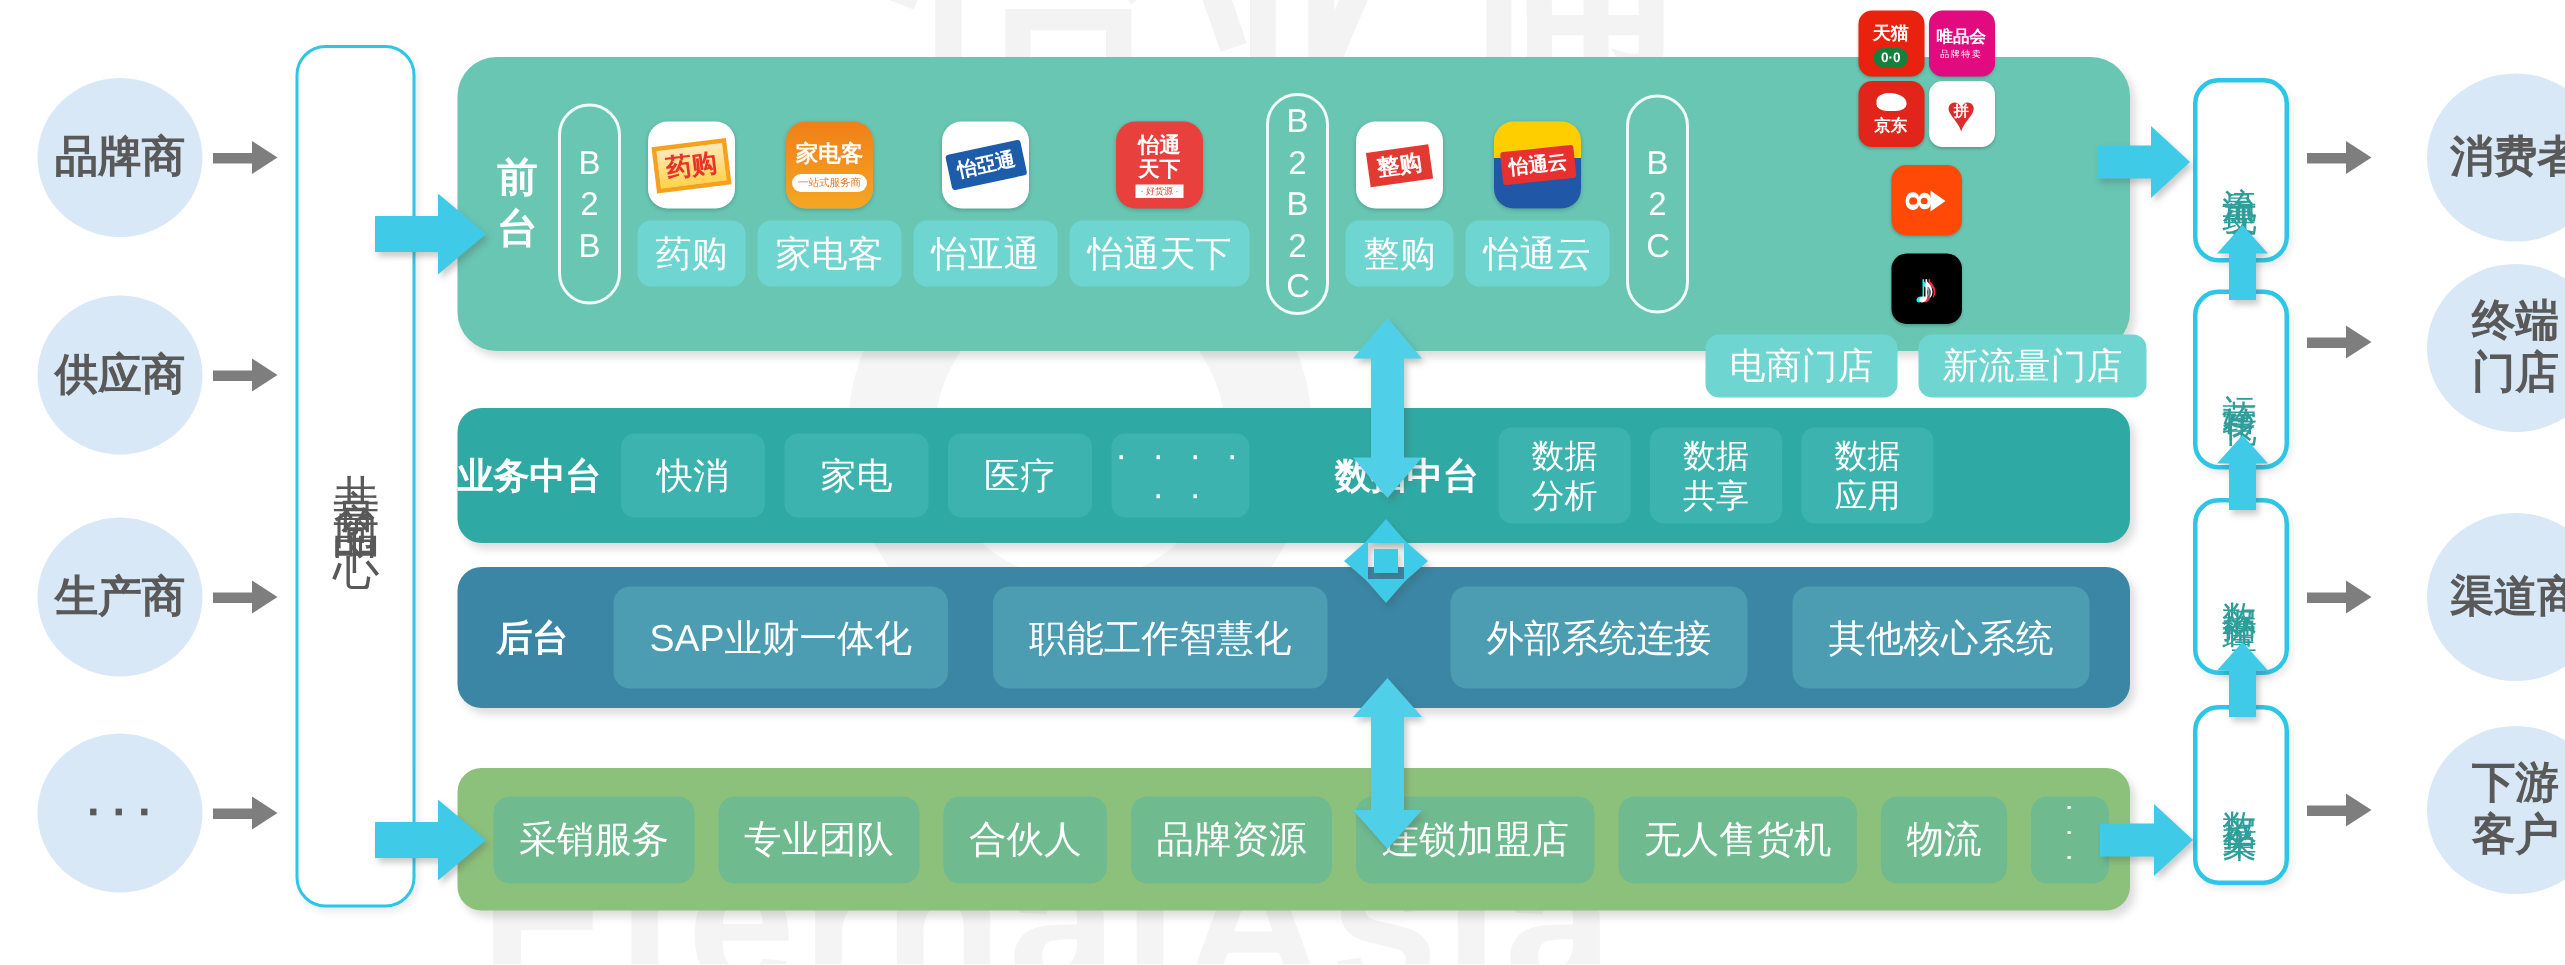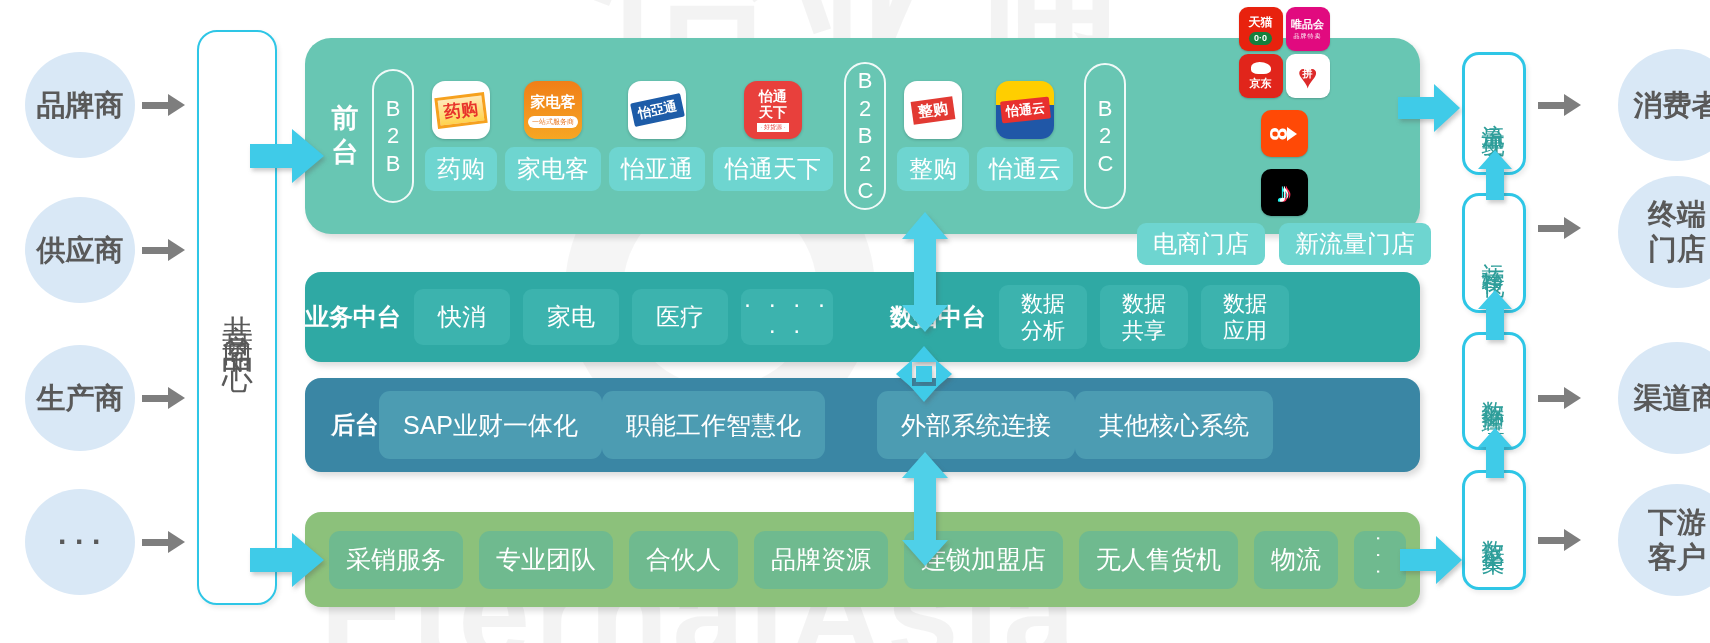--- a/index.html
+++ b/index.html
@@ -108,21 +108,21 @@
   .b2c-chips .chip { height:42px; background:#6ED5D0; font-size:24px; padding:0 16px; }
 
   
   .biz { top:272px; height:90px; background:#2FA9A4; gap:13px; }
   .biz .chip { height:56px; background:#3CB3AE; font-size:24px; padding:0 24px; }
   .biz .twol { flex-direction:column; line-height:1.25; font-size:22px; height:64px; padding:0 22px; }
   .dots-chip { flex-direction:column; font-size:20px; line-height:1.1; letter-spacing:5px; width:92px; }
   .dm-label { margin-left:44px; }
 
   
-  .back { top:378px; height:94px; background:#3A86A4; padding-left:26px; }
+  .back { top:378px; height:94px; background:#3A86A4; padding-left:26px; gap:30px; }
   .back .chip { height:68px; background:#4C9CB2; font-size:25px; padding:0 24px; border-radius:11px; }
   .bk-gap { margin-left:52px; }
 
   
   .base { top:512px; height:95px; background:#8CC17B; padding-left:24px; gap:16px; }
   .base .chip { height:58px; background:#6FBA8F; font-size:25px; padding:0 17px; border-radius:11px; }
   .vdots-chip { width:52px; flex-direction:column; font-size:20px; line-height:.9; letter-spacing:0; }
   .vdots-chip span { writing-mode:vertical-rl; letter-spacing:10px; font-size:20px; }
 
   

